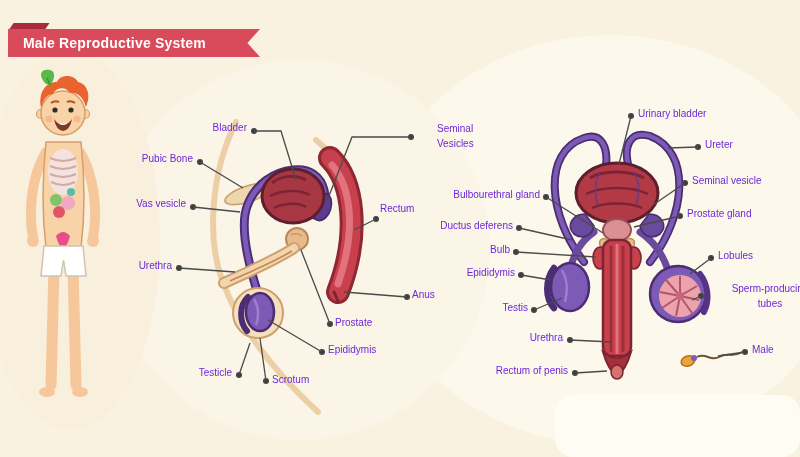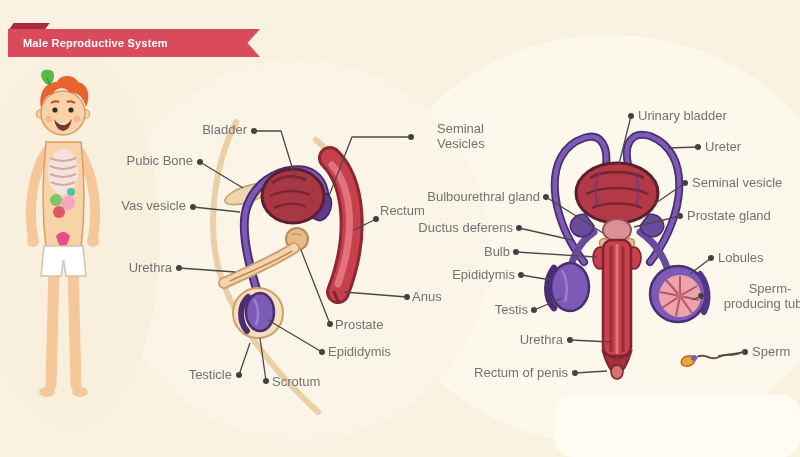--- a/index.html
+++ b/index.html
@@ -14,22 +14,22 @@
   .banner-fold {
     position:absolute; left:8px; top:23px; width:36px; height:8px;
     background:#a82b3d; transform:skewX(-35deg); transform-origin:left bottom; z-index:4;
   }
   .banner {
     position:absolute; left:8px; top:29px; width:252px; height:28px;
     background:#d94a5a;
     clip-path:polygon(0 0,100% 0,95% 50%,100% 100%,0 100%);
     display:flex; align-items:center; padding-left:15px; z-index:5;
   }
-  .banner span { color:#ffffff; font-weight:bold; font-size:11px; letter-spacing:.2px; }
-  .lbl { position:absolute; font-size:13px; color:#737373; white-space:nowrap; z-index:6; }
+  .banner span { color:#ffffff; font-weight:bold; font-size:14px; letter-spacing:.2px; }
+  .lbl { position:absolute; font-size:10px; color:#6d28d9; white-space:nowrap; z-index:6; }
   .wrap { white-space:normal; line-height:15px;margin-left:20px; }
   .ctr { text-align:center; }
 </style>
 </head>
 <body>
 
 <div class="stage">
 
   <svg class="art" width="800" height="457" viewBox="0 0 800 457">
 
@@ -280,15 +280,15 @@
   <div class="lbl" style="left:687px; top:208px;">Prostate gland</div>
   <div class="lbl" style="right:260px; top:189px;">Bulbourethral gland</div>
   <div class="lbl" style="right:287px; top:220px;">Ductus deferens</div>
   <div class="lbl" style="right:290px; top:244px;margin-left:20px;">Bulb</div>
   <div class="lbl" style="right:285px; top:267px;">Epididymis</div>
   <div class="lbl" style="right:272px; top:302px;">Testis</div>
   <div class="lbl" style="left:718px; top:250px;">Lobules</div>
   <div class="lbl wrap ctr" style="left:703px; top:281px; width:94px;">Sperm-producing tubes</div>
   <div class="lbl" style="right:237px; top:332px;">Urethra</div>
   <div class="lbl" style="right:232px; top:365px;">Rectum of penis</div>
-  <div class="lbl" style="left:752px; top:344px;">Sperm</div>
+  <div class="lbl" style="left:752px; top:344px;">Male</div>
 
 </div>
 
 </body></html>

